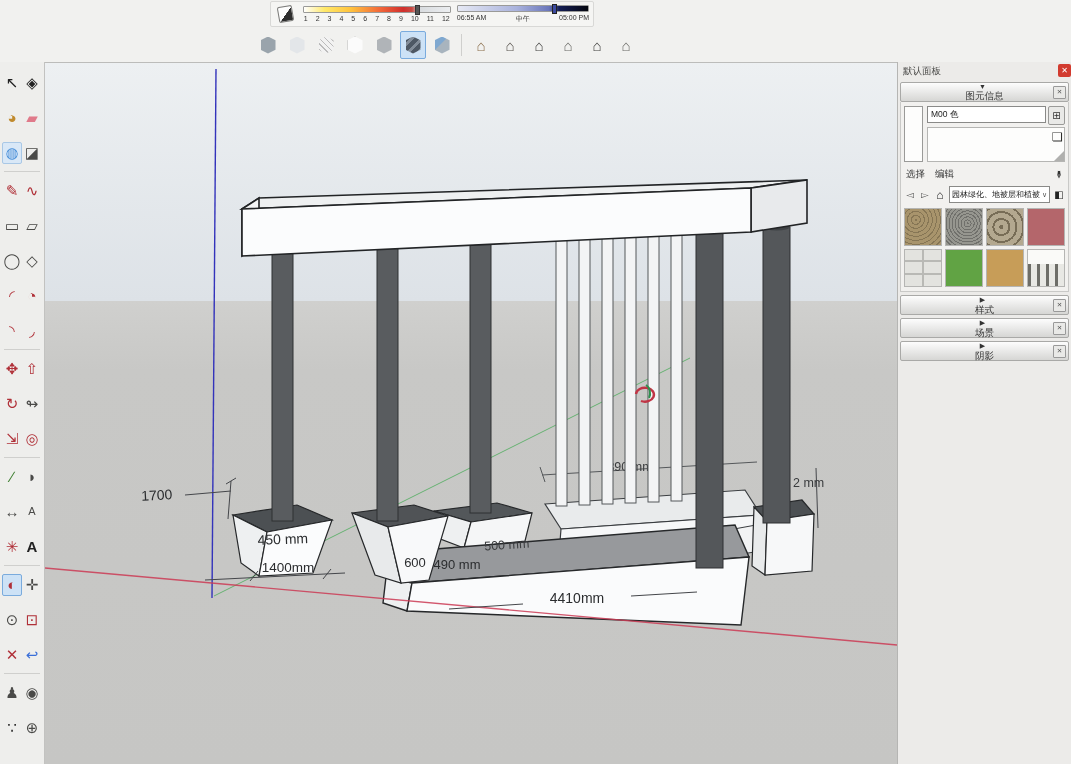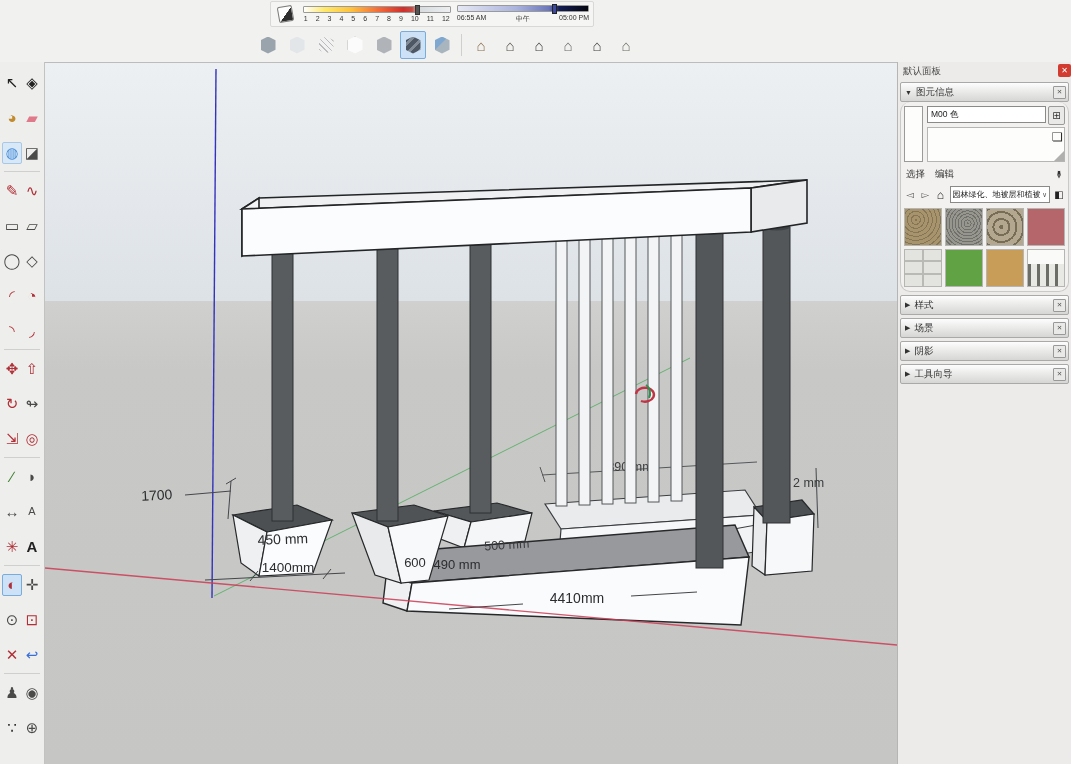--- a/index.html
+++ b/index.html
@@ -58,48 +58,48 @@
   .right-panel{
     position:absolute;left:897px;top:62px;width:174px;height:702px;
     background:#ecebe9;border-left:1px solid #b5b5b3;box-sizing:border-box;padding:1px 2px;
   }
   .panel-title{height:17px;display:flex;align-items:center;font-size:9.5px;color:#4a4a48;padding:0 3px;position:relative;}
   .pin{margin-left:auto;font-size:8px;color:#222;}
   .panel-close{position:absolute;right:-2px;top:1px;width:13px;height:13px;background:#d23b2f;color:#fff;
     font-size:8px;display:flex;align-items:center;justify-content:center;border-radius:2px;}
   .sec-header{
     height:18px;background:linear-gradient(#fdfdfd,#d6d6d4);border:1px solid #a9a9a7;border-radius:2px;
-    display:flex;align-items:center;font-size:9.5px;color:#333;padding:0 4px;margin-top:2px;position:relative;
+    display:flex;align-items:center;font-size:9.5px;color:#333;padding:0 4px;margin-top:2px;position:relative;flex-direction:column;
   }
   .sec-header .arrow{font-size:7px;margin-right:4px;color:#333;}
   .sec-x{position:absolute;right:2px;top:2.5px;width:11px;height:11px;border:1px solid #999;background:#e9e9e7;
     font-size:6.5px;color:#555;display:flex;align-items:center;justify-content:center;border-radius:1px;}
   .sec-body{background:#f2f1ef;border:1px solid #c9c9c7;border-top:none;padding:4px;font-size:10px;color:#333;}
   .entity-body{height:158px;}
   .entity-empty{font-weight:bold;color:#3a3a38;padding:2px 2px 6px 2px;border-bottom:1px solid #d8d8d6;}
-  .mat-body{padding:4px 3px;border-radius:10px;}
+  .mat-body{padding:4px 3px;}
   .mat-top{display:flex;gap:4px;}
   .mat-thumb{width:54px;height:54px;background:#fdfdfc;border:1px solid #9a9a98;}
   .mat-right{flex:1;display:flex;flex-direction:column;gap:2px;position:relative;}
   .mat-name-row{display:flex;gap:2px;}
   .mat-name{flex:1;height:15px;border:1px solid #8a8a88;background:#fff;font-size:8.5px;padding:0 3px;
     font-family:"Liberation Sans","DejaVu Sans",sans-serif;color:#222;}
   .mat-btn{width:15px;height:17px;border:1px solid #9a9a98;background:#e9e9e7;font-size:10px;color:#333;
     display:flex;align-items:center;justify-content:center;border-radius:2px;}
   .mat-pane{flex:1;background:#fdfdfc;border:1px solid #b5b5b3;position:relative;min-height:32px;}
   .mat-resize{position:absolute;right:0;bottom:0;width:0;height:0;border-left:10px solid transparent;border-bottom:10px solid #b0b0ae;}
   .mat-default-btn{position:absolute;right:-1px;top:22px;width:17px;height:18px;font-size:12px;color:#2e2e2c;
     display:flex;align-items:center;justify-content:center;}
   .mat-tabs{display:flex;align-items:center;gap:10px;margin-top:6px;padding:0 2px;font-size:9.5px;color:#333;}
   .dropper{margin-left:auto;font-size:11px;color:#333;transform:rotate(90deg);}
   .mat-nav{display:flex;align-items:center;gap:3px;margin-top:5px;}
   .nav-btn{width:14px;height:14px;font-size:10px;color:#555;display:flex;align-items:center;justify-content:center;}
   .home-btn{font-size:12px;color:#222;}
   .mat-select{flex:1;height:15px;border:1px solid #8a8a88;background:#fff;font-size:8px;color:#222;
-    display:flex;align-items:center;padding:0 2px;gap:2px;font-family:Liberation Mono, monospace;}
+    display:flex;align-items:center;padding:0 2px;gap:2px;}
   .mat-select .lbl{flex:1;overflow:hidden;white-space:nowrap;}
   .mat-select .dd{font-size:7px;color:#555;}
   .detail-btn{width:14px;height:14px;font-size:10px;color:#222;display:flex;align-items:center;justify-content:center;}
   .swatches{display:grid;grid-template-columns:repeat(4,38px);gap:3px;margin-top:5px;}
   .swatch{width:38px;height:38px;border:1px solid #b5b5b3;box-sizing:border-box;}
   .swatch.tx-gravel{background-image:repeating-radial-gradient(circle at 30% 30%,rgba(70,60,40,.35) 0 1px,transparent 1px 4px);}
   .swatch.tx-gravel2{background-image:repeating-radial-gradient(circle at 60% 40%,rgba(40,40,40,.35) 0 1px,transparent 1px 3px);}
   .swatch.tx-cobble{background-image:repeating-radial-gradient(circle at 40% 50%,rgba(60,50,30,.5) 0 2px,transparent 2px 7px);}
   .swatch.tx-paver{background-image:
      repeating-linear-gradient(0deg,transparent 0 11px,#b9b9b5 11px 13px),
@@ -545,19 +545,14 @@
     <div class="sec-header">
       <span class="arrow">▶</span>
       <span>场景</span>
       <span class="sec-x">✕</span>
     </div>
     <div class="sec-header">
       <span class="arrow">▶</span>
       <span>阴影</span>
       <span class="sec-x">✕</span>
     </div>
-    <div class="sec-header">
-      <span class="arrow">▶</span>
-      <span>工具向导</span>
-      <span class="sec-x">✕</span>
-    </div>
   </div>
 </div>
 
 </body></html>

